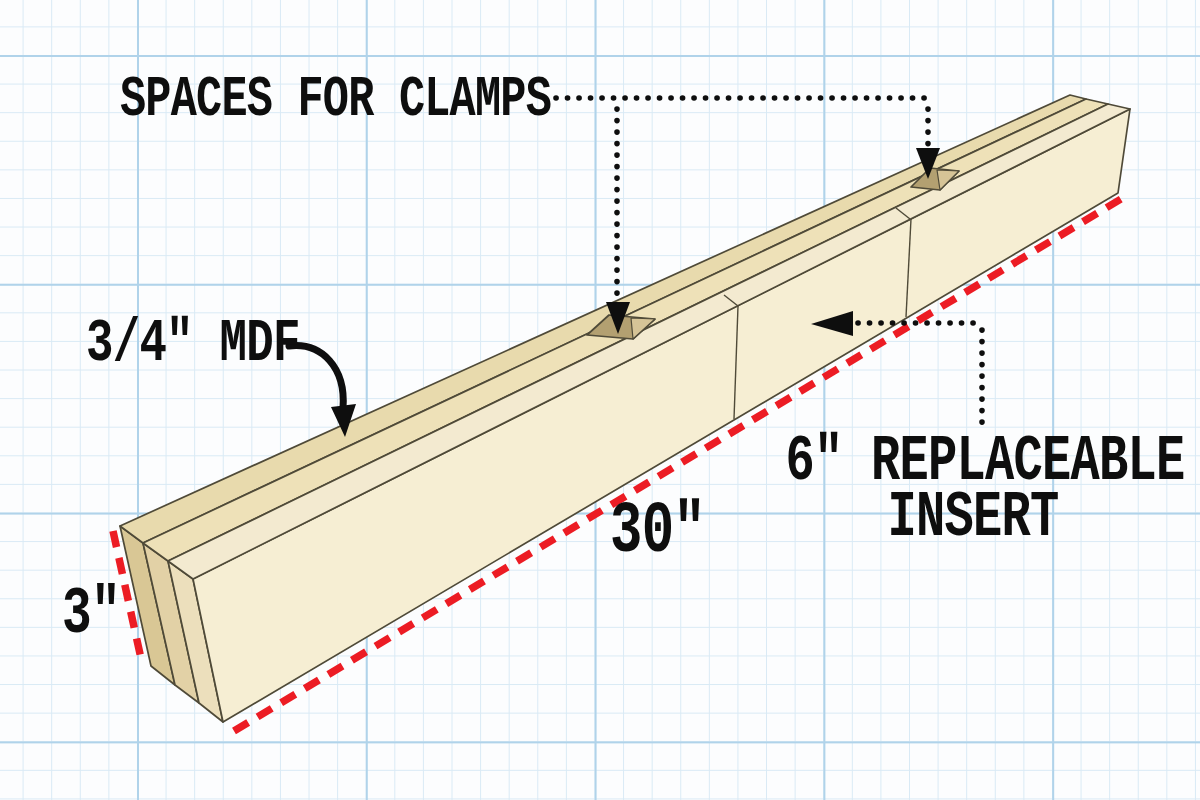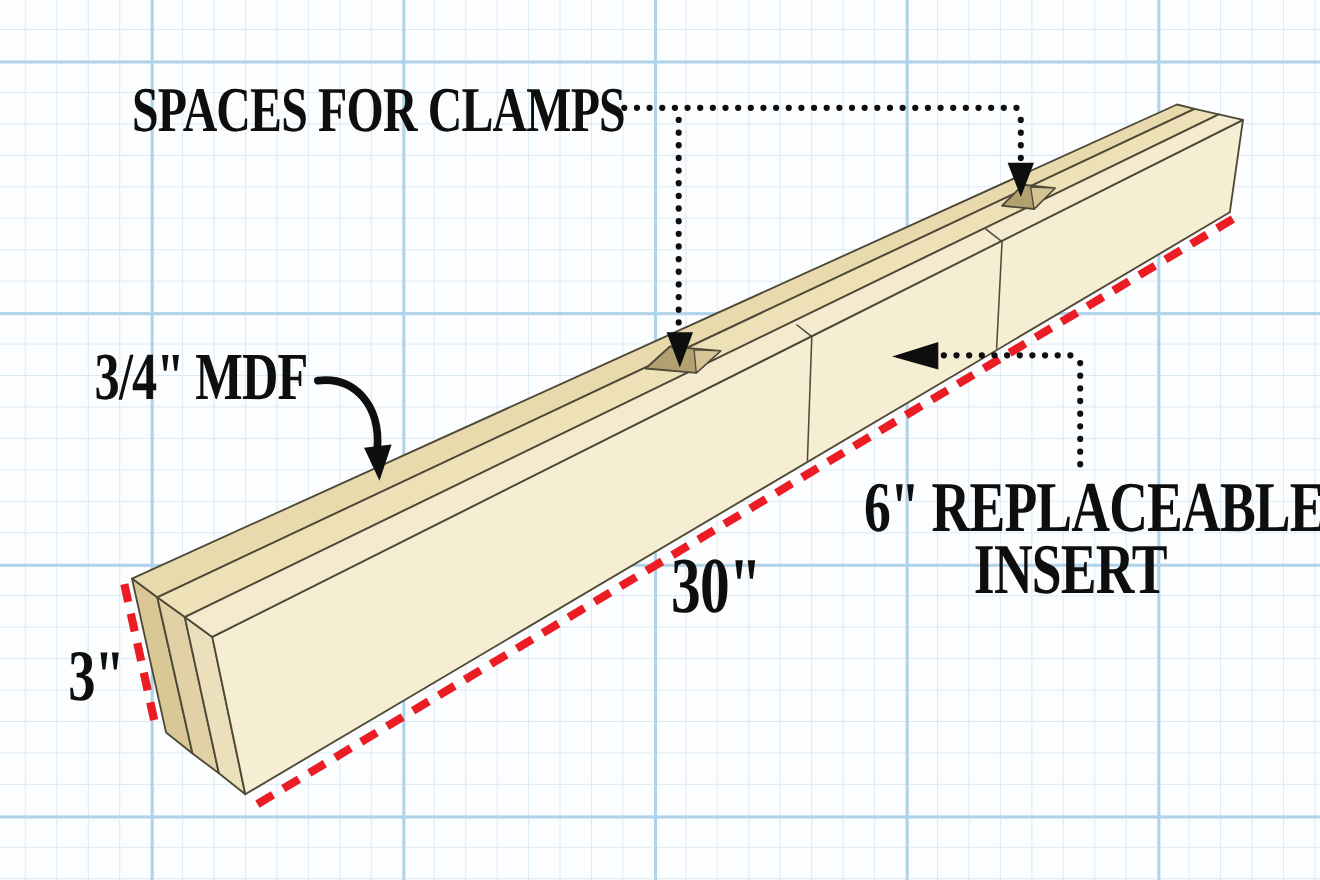--- a/index.html
+++ b/index.html
@@ -33,21 +33,21 @@
     background-size:
       228.8px 100%,
       100% 228.8px,
       28.6px 100%,
       100% 28.6px;
     background-position:
       137px 0,
       0 55px,
       22.6px 0,
       0 26.4px;
-    font-family:Liberation Serif, serif;
+    font-family:Liberation Mono, monospace;
   }
   .diagram-svg{position:absolute;left:0;top:0;}
   .lbl{
     position:absolute;
     font-weight:bold;
     color:var(--c-ink);
     line-height:1;
     white-space:nowrap;
     letter-spacing:-1px;
     transform:scaleX(0.75);

